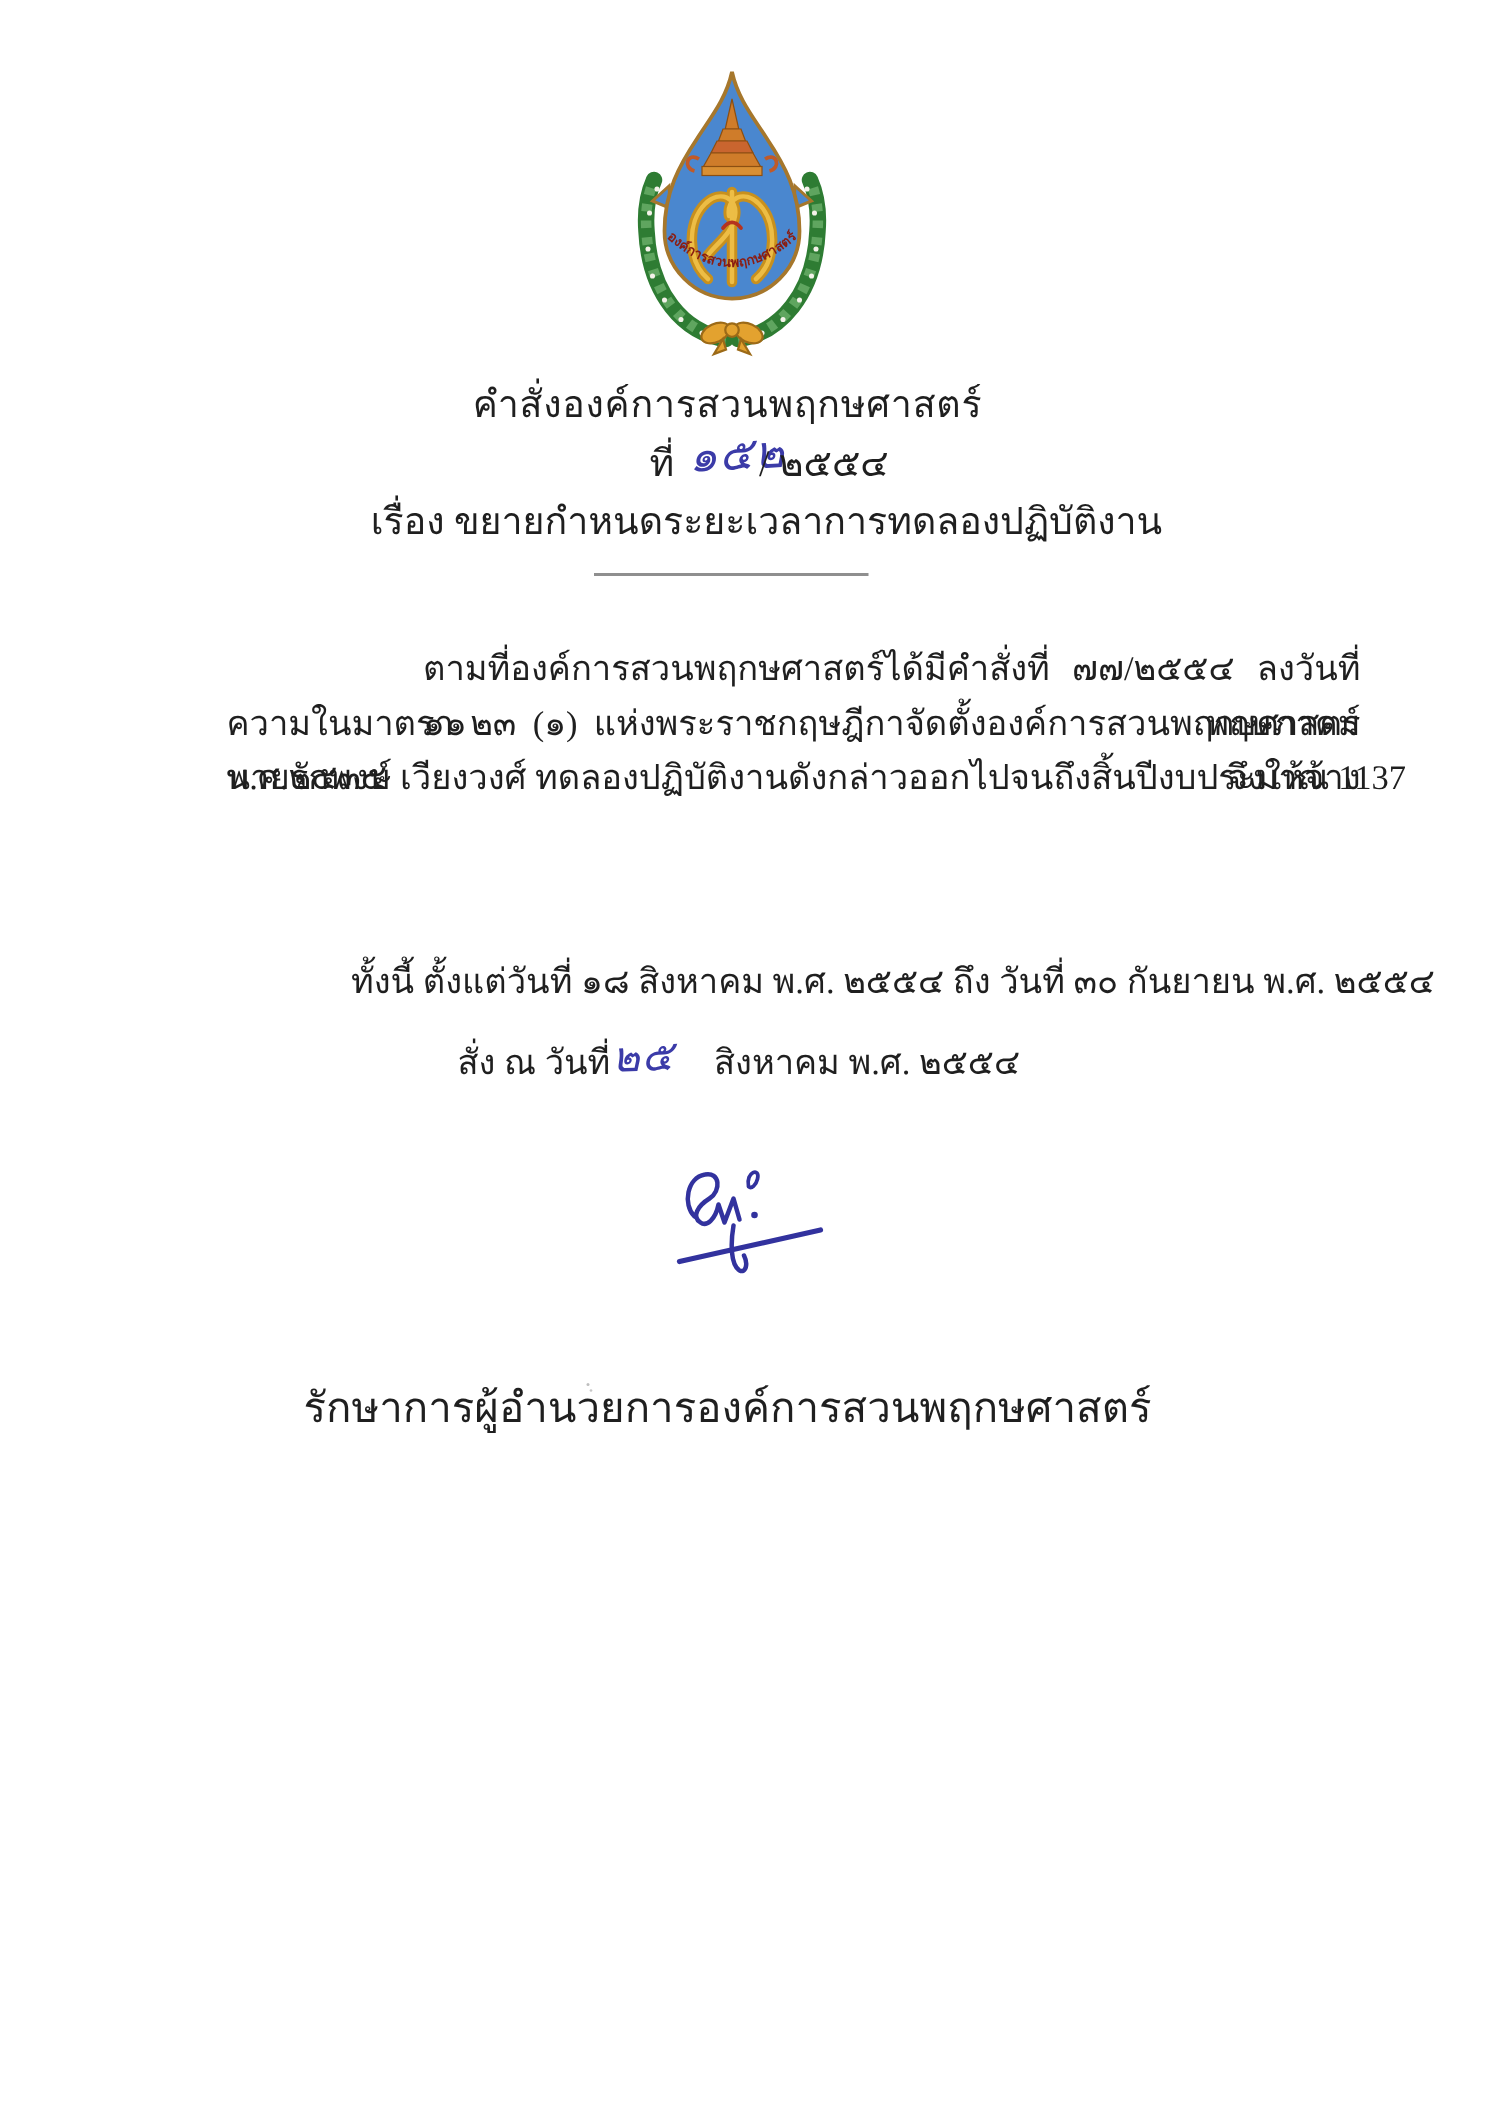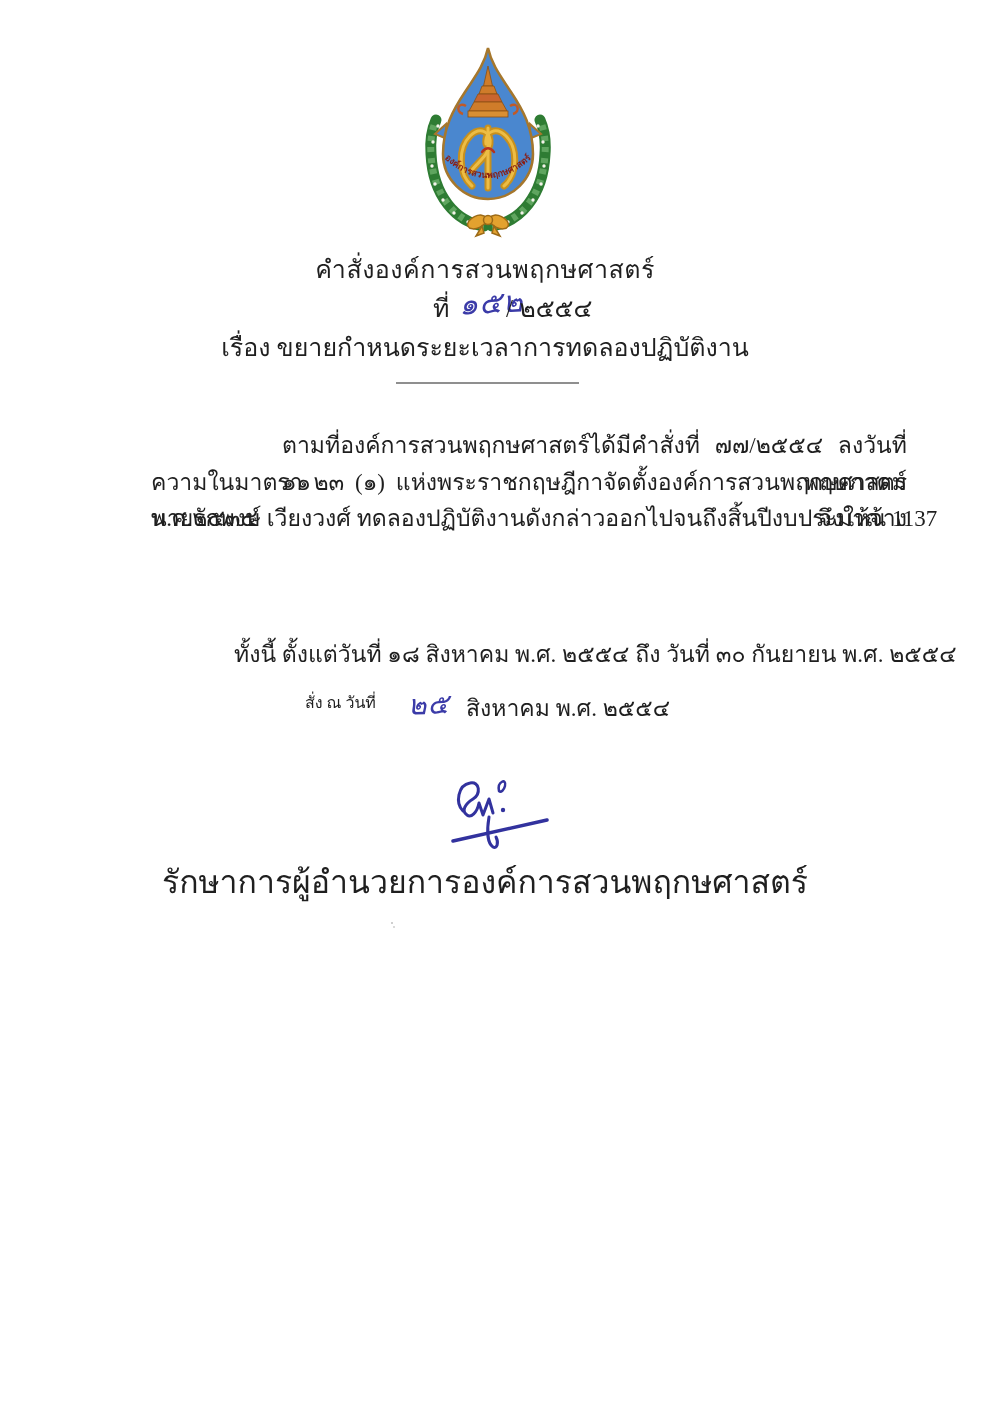--- a/index.html
+++ b/index.html
@@ -12,52 +12,52 @@
     overflow:hidden;
   }
   .page{position:absolute;inset:0;background:#ffffff;}
 
   
   .logo{position:absolute;left:420px;top:46px;width:136px;height:192px;}
 
   
   .center-line{position:absolute;left:0;width:970px;text-align:center;}
   .title-org{top:249px;font-size:25px;letter-spacing:.5px;}
-  .title-subject{top:327px;font-size:25px;}
+  .title-subject{top:327px;font-size:25px;padding-left:26px;}
   .num-prefix{position:absolute;left:433px;top:288px;font-size:25px;}
   .num-hand{
     position:absolute;left:459px;top:279px;
     font-size:30px;color:#3b3ba8;
     transform:rotate(-3deg);
     font-style:italic;letter-spacing:1px;
   }
   .num-rest{position:absolute;left:506px;top:288px;font-size:25px;}
   .hrule{position:absolute;left:396px;top:382px;width:183px;height:2px;background:#8f8f8f;}
 
   
   .para1{position:absolute;left:107px;top:428px;width:756px;font-size:23px;margin-left:44px;}
   .pline{height:36.6px;line-height:36.6px;white-space:nowrap;}
   .pline.just{white-space:normal;text-align:justify;text-align-last:justify;}
   .pline.indent{padding-left:131px;}
   .para2{
     position:absolute;left:107px;top:638px;width:820px;
     padding-left:127px;font-size:23px;line-height:34px;
   }
-  .sign-prefix{position:absolute;left:305px;top:690px;font-size:16px;}
+  .sign-prefix{position:absolute;left:305px;top:690px;font-size:23px;}
   .sign-day{
     position:absolute;left:408px;top:682px;
     font-size:28px;color:#3b3ba8;font-style:italic;letter-spacing:1px;
     transform:rotate(-2deg);
   }
-  .sign-rest{position:absolute;left:466px;top:690px;font-size:23px;}
+  .sign-rest{position:absolute;left:476px;top:690px;font-size:23px;}
 
   
   .signature-svg{position:absolute;left:445px;top:773px;width:115px;height:82px;}
   .sig-name{top:851px;font-size:23px;}
-  .sig-pos{top:856px;font-size:32px;}
+  .sig-pos{top:916px;font-size:28px;}
   .speck{position:absolute;left:389px;top:920px;width:8px;height:10px;opacity:.55;}
 </style>
 </head>
 <body>
 
 <div class="page">
 
   <svg class="logo" viewBox="0 0 136 192" aria-hidden="true">
 
     <g>

